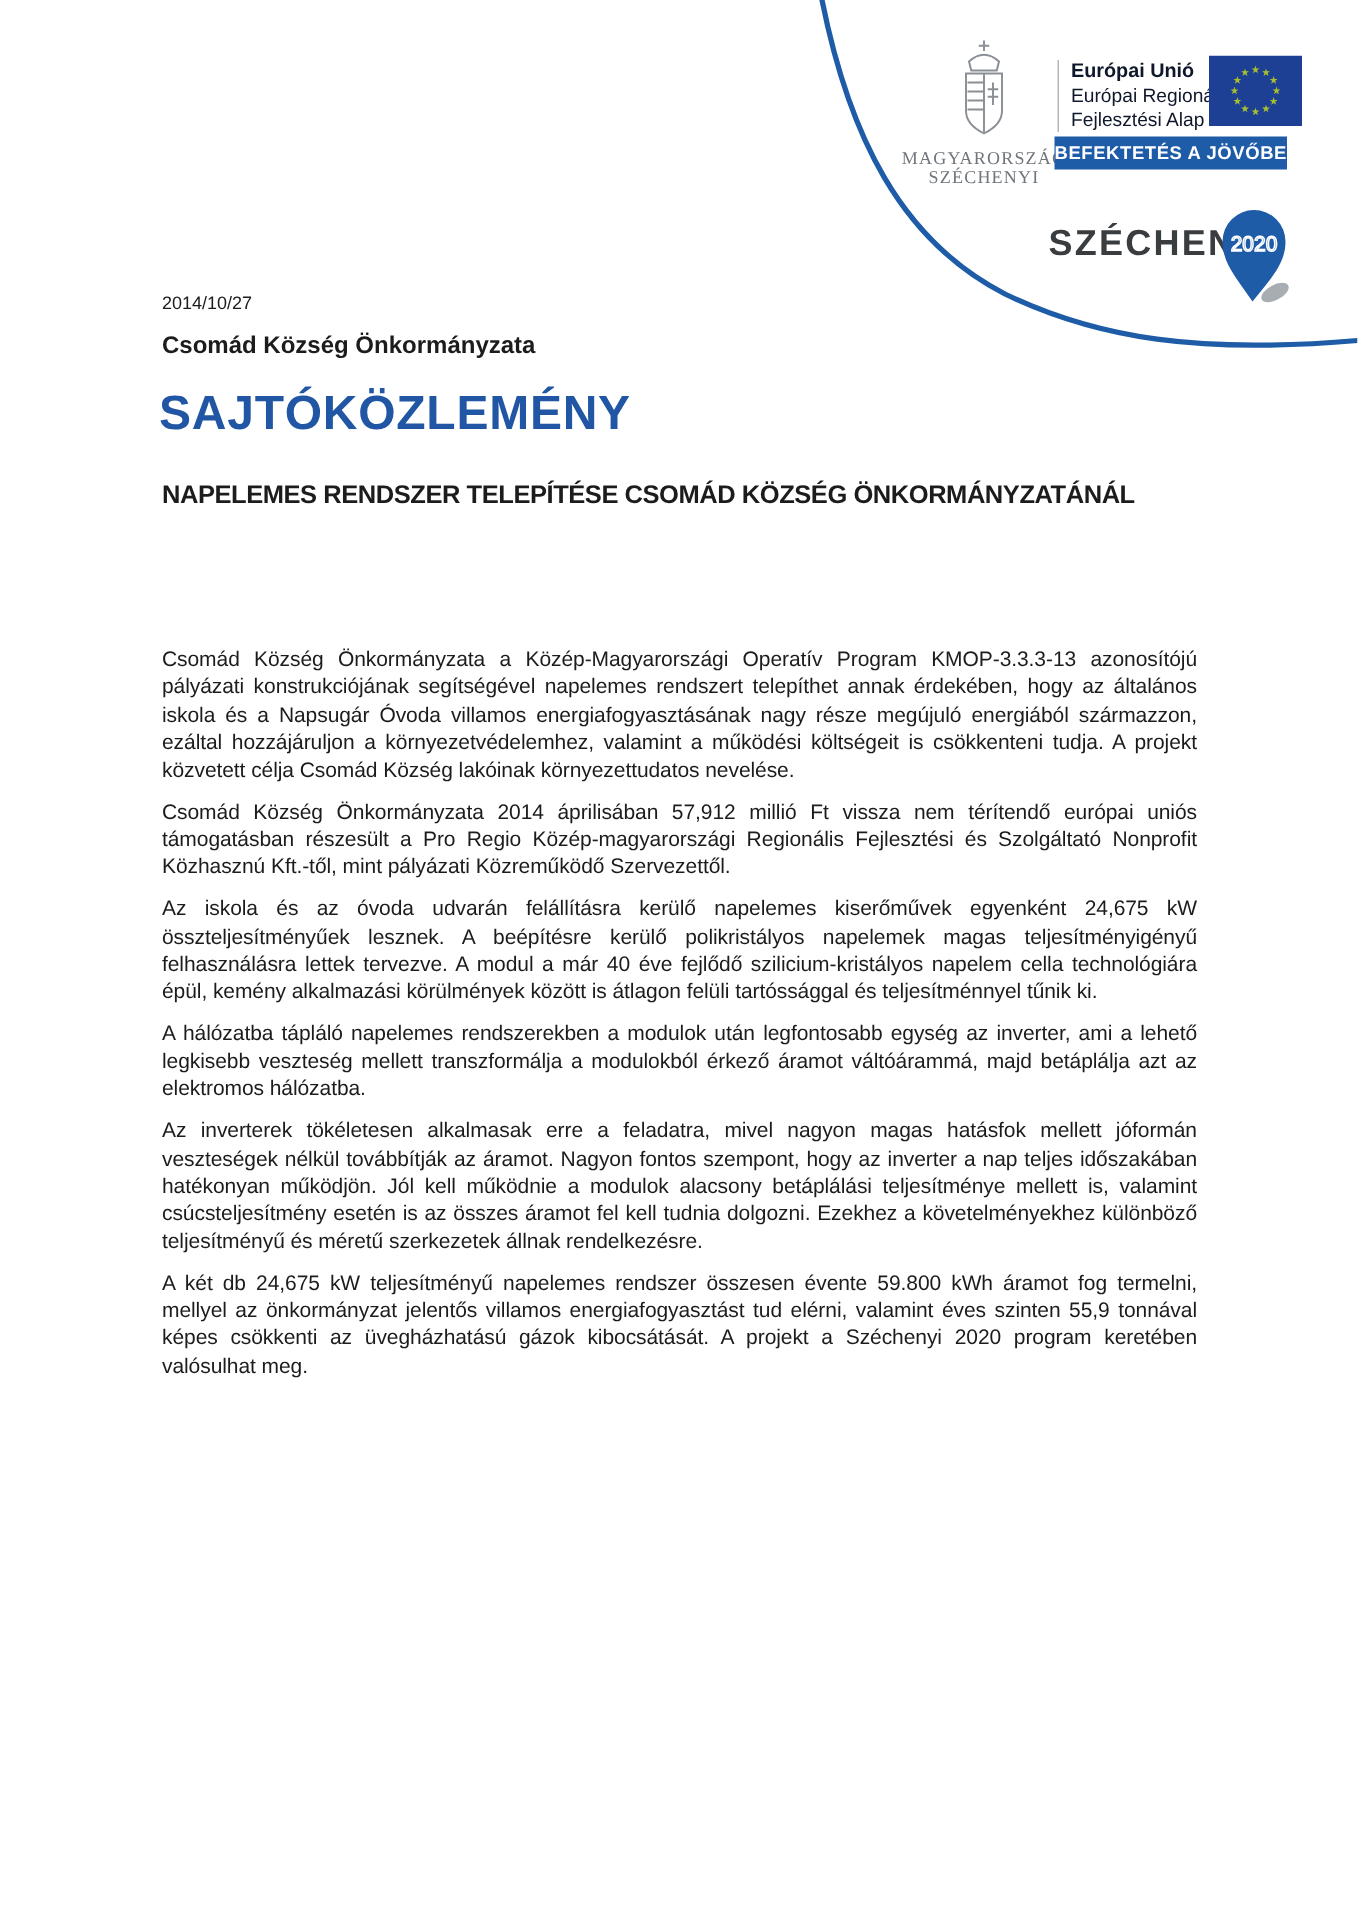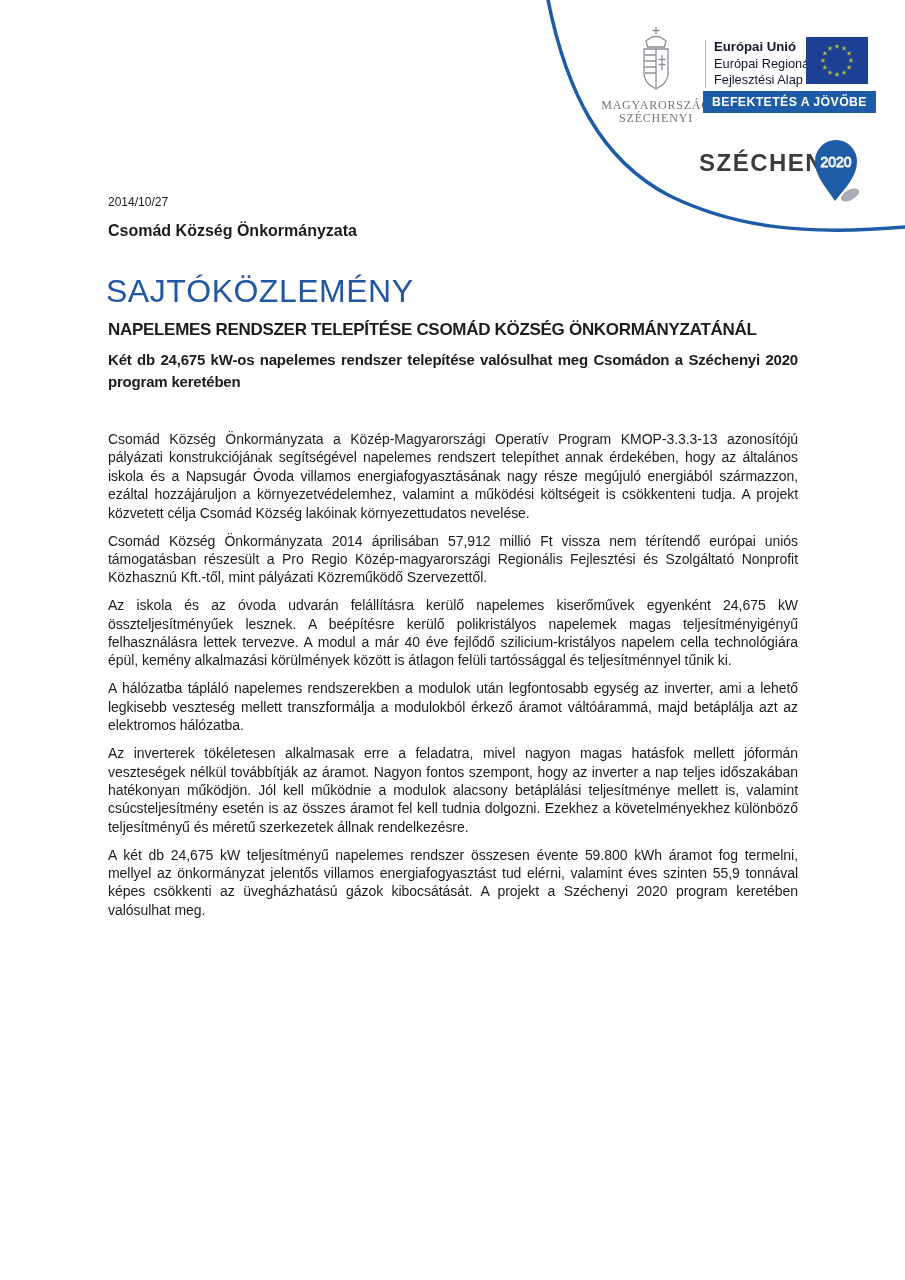--- a/index.html
+++ b/index.html
@@ -19,39 +19,39 @@
   .gov-crest{display:block;margin:0 auto;}
   .gov-text{font-family:"Liberation Serif", serif;color:#70767c;font-size:12px;line-height:13px;letter-spacing:0.8px;margin-top:3px;}
 
   
   .eu-sep{position:absolute;left:705px;top:40px;width:1px;height:48px;background:#b4b8bc;}
   .eu-text{position:absolute;left:714px;top:39px;font-size:12.8px;line-height:16.5px;color:#0f172a;}
   .eu-text .b{font-weight:bold;font-size:13.2px;}
   .eu-flag{position:absolute;left:806px;top:37px;}
 
   .banner{
-    position:absolute;left:703px;top:91px;width:173px;height:22px;
+    position:absolute;left:703px;top:91px;width:155px;height:22px;
     background:#1e5ca8;color:#ffffff;font-weight:bold;font-size:12.3px;
     display:flex;align-items:center;justify-content:center;letter-spacing:0.4px;
   }
 
   
   .szechenyi{position:absolute;left:0;top:0;}
   .sz-word{
     position:absolute;left:699px;top:149px;
     font-size:24px;font-weight:bold;color:#3a3d40;letter-spacing:1.5px;
   }
   .pin{position:absolute;left:814px;top:139px;}
 
   
   .date{position:absolute;left:108px;top:195px;font-size:12px;text-align:right;}
   .org{position:absolute;left:108px;top:222px;font-size:16px;font-weight:bold;}
   .title{
-    position:absolute;left:106px;top:273px;margin:0;
-    font-size:32px;font-weight:normal;color:#2156a5;letter-spacing:0.5px;
+    position:absolute;left:106px;top:257px;margin:0;
+    font-size:32px;font-weight:bold;color:#2156a5;letter-spacing:0.5px;
   }
   .subtitle{
     position:absolute;left:108px;top:320px;margin:0;width:700px;
     font-size:17px;font-weight:bold;letter-spacing:-0.3px;
   }
   .lead{
     position:absolute;left:108px;top:349px;margin:0;width:690px;
     font-size:15px;font-weight:bold;line-height:22px;
     text-align:justify;letter-spacing:-0.2px;
   }
@@ -122,21 +122,20 @@
       <ellipse cx="36" cy="56" rx="10" ry="5" fill="#a7adb3" transform="rotate(-28 36 56)"></ellipse>
       <path d="M22,1 A 21,21 0 0 1 43,22 C 43,37 33,47 21,62 C 11,47 1,37 1,22 A 21,21 0 0 1 22,1 Z" fill="#1e5ca8"></path>
       <text x="22" y="28" text-anchor="middle" font-family="Liberation Sans, sans-serif" font-size="14" fill="none" stroke="#ffffff" stroke-width="1">2020</text>
     </svg>
   </div>
 
   <div class="date">2014/10/27</div>
   <div class="org">Csomád Község Önkormányzata</div>
   <h1 class="title">SAJTÓKÖZLEMÉNY</h1>
   <h2 class="subtitle">NAPELEMES RENDSZER TELEPÍTÉSE CSOMÁD KÖZSÉG ÖNKORMÁNYZATÁNÁL</h2>
-  <p class="lead">Két db 24,675 kW-os napelemes rendszer telepítése valósulhat meg Csomádon a Széchenyi 2020 program keretében</p>
 
   <div class="body-text">
     <p>Csomád Község Önkormányzata a Közép-Magyarországi Operatív Program KMOP-3.3.3-13 azonosítójú pályázati konstrukciójának segítségével napelemes rendszert telepíthet annak érdekében, hogy az általános iskola és a Napsugár Óvoda villamos energiafogyasztásának nagy része megújuló energiából származzon, ezáltal hozzájáruljon a környezetvédelemhez, valamint a működési költségeit is csökkenteni tudja. A projekt közvetett célja Csomád Község lakóinak környezettudatos nevelése.</p>
     <p>Csomád Község Önkormányzata 2014 áprilisában 57,912 millió Ft vissza nem térítendő európai uniós támogatásban részesült a Pro Regio Közép-magyarországi Regionális Fejlesztési és Szolgáltató Nonprofit Közhasznú Kft.-től, mint pályázati Közreműködő Szervezettől.</p>
     <p>Az iskola és az óvoda udvarán felállításra kerülő napelemes kiserőművek egyenként 24,675 kW összteljesítményűek lesznek. A beépítésre kerülő polikristályos napelemek magas teljesítményigényű felhasználásra lettek tervezve. A modul a már 40 éve fejlődő szilicium-kristályos napelem cella technológiára épül, kemény alkalmazási körülmények között is átlagon felüli tartóssággal és teljesítménnyel tűnik ki.</p>
     <p>A hálózatba tápláló napelemes rendszerekben a modulok után legfontosabb egység az inverter, ami a lehető legkisebb veszteség mellett transzformálja a modulokból érkező áramot váltóárammá, majd betáplálja azt az elektromos hálózatba.</p>
     <p>Az inverterek tökéletesen alkalmasak erre a feladatra, mivel nagyon magas hatásfok mellett jóformán veszteségek nélkül továbbítják az áramot. Nagyon fontos szempont, hogy az inverter a nap teljes időszakában hatékonyan működjön. Jól kell működnie a modulok alacsony betáplálási teljesítménye mellett is, valamint csúcsteljesítmény esetén is az összes áramot fel kell tudnia dolgozni. Ezekhez a követelményekhez különböző teljesítményű és méretű szerkezetek állnak rendelkezésre.</p>
     <p>A két db 24,675 kW teljesítményű napelemes rendszer összesen évente 59.800 kWh áramot fog termelni, mellyel az önkormányzat jelentős villamos energiafogyasztást tud elérni, valamint éves szinten 55,9 tonnával képes csökkenti az üvegházhatású gázok kibocsátását. A projekt a Széchenyi 2020 program keretében valósulhat meg.</p>
   </div>
 

